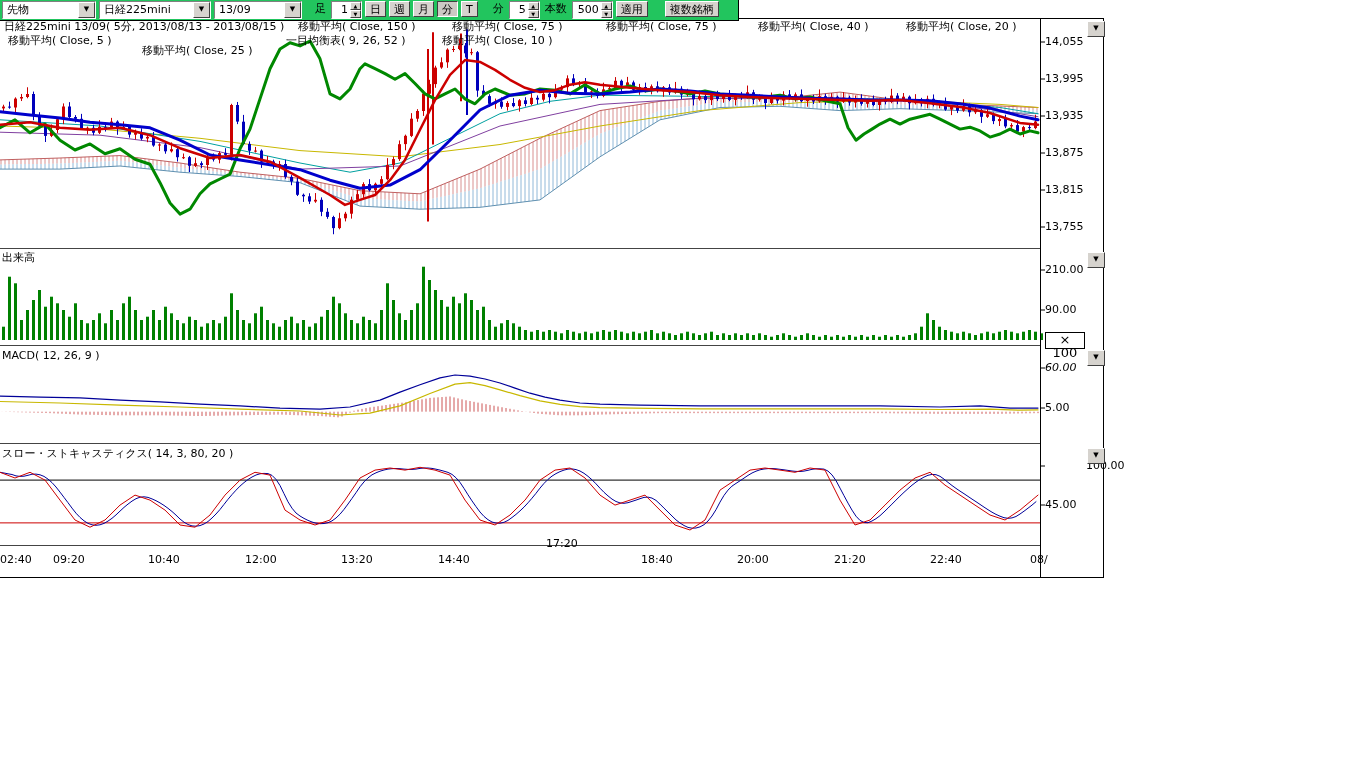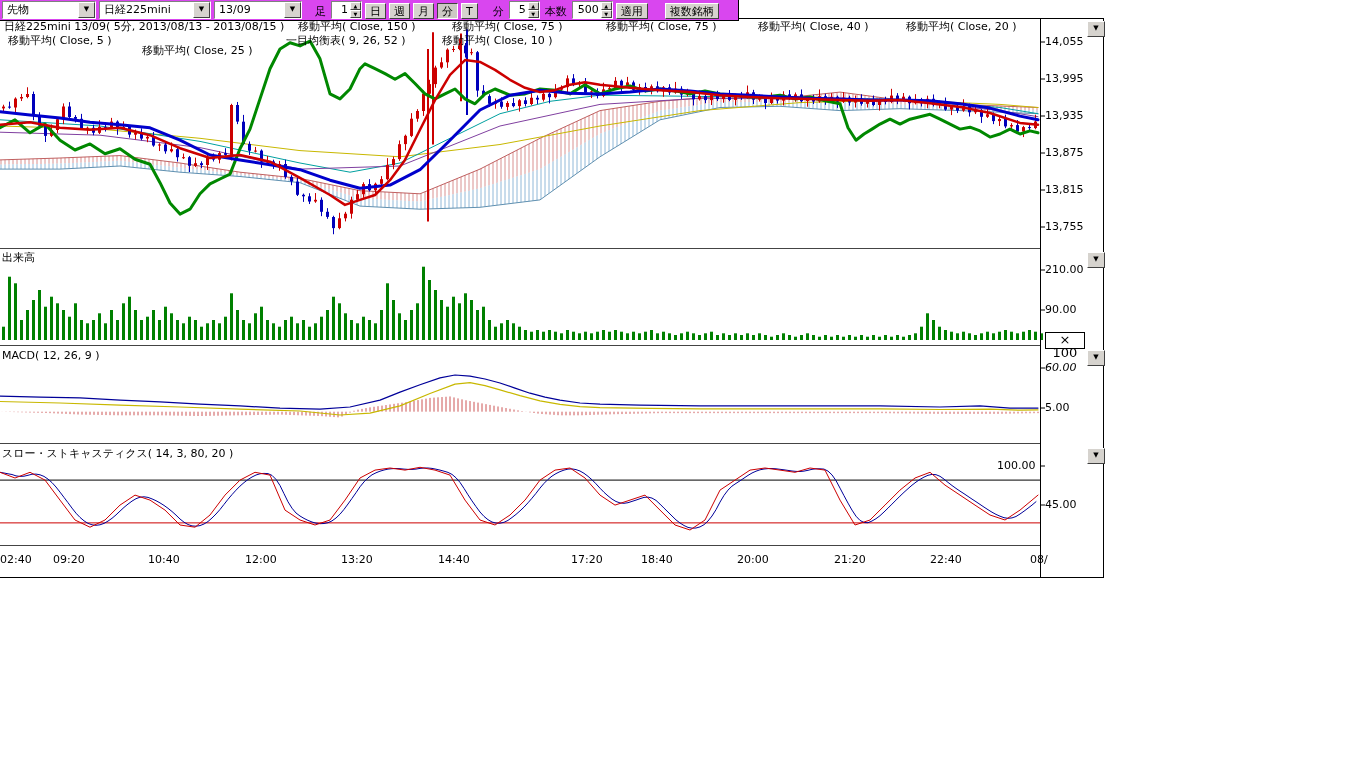--- a/index.html
+++ b/index.html
@@ -3,21 +3,21 @@
 <meta charset="utf-8">
 <style>
   html,body{margin:0;padding:0}
   body{width:1366px;height:768px;background:#fff;font-family:"DejaVu Sans","Liberation Sans",sans-serif;font-size:11px;color:#000}
   #screen{position:relative;width:1366px;height:768px;background:#fff;overflow:hidden}
   #chart-svg{position:absolute;left:0;top:0}
   #overlay{position:absolute;left:0;top:0;width:1366px;height:768px;pointer-events:none}
   .lbl{position:absolute;font-size:11px;line-height:12px;white-space:nowrap;color:#000}
 
   
-  #toolbar{position:absolute;left:0;top:0;width:734px;height:18px;background:#d946ef;border-bottom:1px solid #000;border-right:1px solid #000;display:flex;align-items:flex-end;padding:1px 2px;gap:3px;z-index:4}
+  #toolbar{position:absolute;left:0;top:0;width:734px;height:18px;background:#22c55e;border-bottom:1px solid #000;border-right:1px solid #000;display:flex;align-items:flex-start;padding:1px 2px;gap:3px;z-index:4}
   .combo{display:flex;align-items:stretch;height:16px;background:#fff;border:1px solid;border-color:#808080 #fff #fff #808080}
   .combo .txt{flex:1;padding:1px 4px;font-size:11px;line-height:13px;white-space:nowrap;overflow:hidden}
   .combo .cbtn{width:15px;background:#d6d3ce;border:1px solid;border-color:#fff #404040 #404040 #fff;font-size:7px;line-height:13px;text-align:center}
   .spin{display:flex;align-items:stretch;height:16px;background:#fff;border:1px solid;border-color:#808080 #fff #fff #808080}
   .spin .txt{padding:1px 2px;font-size:11px;line-height:13px;text-align:right}
   .spin .btns{display:flex;flex-direction:column;width:11px}
   .spin .btns span{flex:1;background:#d6d3ce;border:1px solid;border-color:#fff #404040 #404040 #fff;font-size:5px;line-height:6px;text-align:center;overflow:hidden}
   .tlabel{font-size:11px;padding:0 2px;white-space:nowrap}
   .tbtn{height:16px;background:#d6d3ce;border:1px solid;border-color:#fff #404040 #404040 #fff;font-size:11px;line-height:13px;padding:0 4px;white-space:nowrap;font-family:inherit}
   .tbtn.pressed{border-color:#404040 #fff #fff #404040;background:#ccc9c4}
@@ -938,29 +938,29 @@
       <div class="lbl" style="left: 1045px; top: 36px;">14,055</div>
       <div class="lbl" style="left: 1045px; top: 73px;">13,995</div>
       <div class="lbl" style="left: 1045px; top: 110px;">13,935</div>
       <div class="lbl" style="left: 1045px; top: 147px;">13,875</div>
       <div class="lbl" style="left: 1045px; top: 184px;">13,815</div>
       <div class="lbl" style="left: 1045px; top: 221px;">13,755</div>
       <div class="lbl" style="left: 1045px; top: 264px;">210.00</div>
       <div class="lbl" style="left: 1045px; top: 304px;">90.00</div>
       <div class="lbl" style="left: 1045px; top: 362px; font-style: italic;">60.00</div>
       <div class="lbl" style="left: 1045px; top: 402px;">5.00</div>
-      <div class="lbl" style="left: 997px; top: 460px;">100.00</div>
+      <div class="lbl" style="left: 1086px; top: 460px;">100.00</div>
       <div class="lbl" style="left: 1045px; top: 499px;">45.00</div>
       <div class="lbl" style="left: 0px; top: 554px;">02:40</div>
       <div class="lbl" style="left: 53px; top: 554px;">09:20</div>
       <div class="lbl" style="left: 148px; top: 554px;">10:40</div>
       <div class="lbl" style="left: 245px; top: 554px;">12:00</div>
       <div class="lbl" style="left: 341px; top: 554px;">13:20</div>
       <div class="lbl" style="left: 438px; top: 554px;">14:40</div>
-      <div class="lbl" style="left: 546px; top: 554px; margin-left: 25px;">17:20</div>
+      <div class="lbl" style="left: 546px; top: 538px;">17:20</div>
       <div class="lbl" style="left: 641px; top: 554px;">18:40</div>
       <div class="lbl" style="left: 737px; top: 554px;">20:00</div>
       <div class="lbl" style="left: 834px; top: 554px;">21:20</div>
       <div class="lbl" style="left: 930px; top: 554px;">22:40</div>
       <div class="lbl" style="left: 1030px; top: 554px;">08/</div>
       <div class="lbl" style="left: 4px; top: 21px;">日経225mini 13/09( 5分, 2013/08/13 - 2013/08/15 )</div>
       <div class="lbl" style="left: 298px; top: 21px;">移動平均( Close, 150 )</div>
       <div class="lbl" style="left: 452px; top: 21px;">移動平均( Close, 75 )</div>
       <div class="lbl" style="left: 606px; top: 21px;">移動平均( Close, 75 )</div>
       <div class="lbl" style="left: 758px; top: 21px;">移動平均( Close, 40 )</div>

